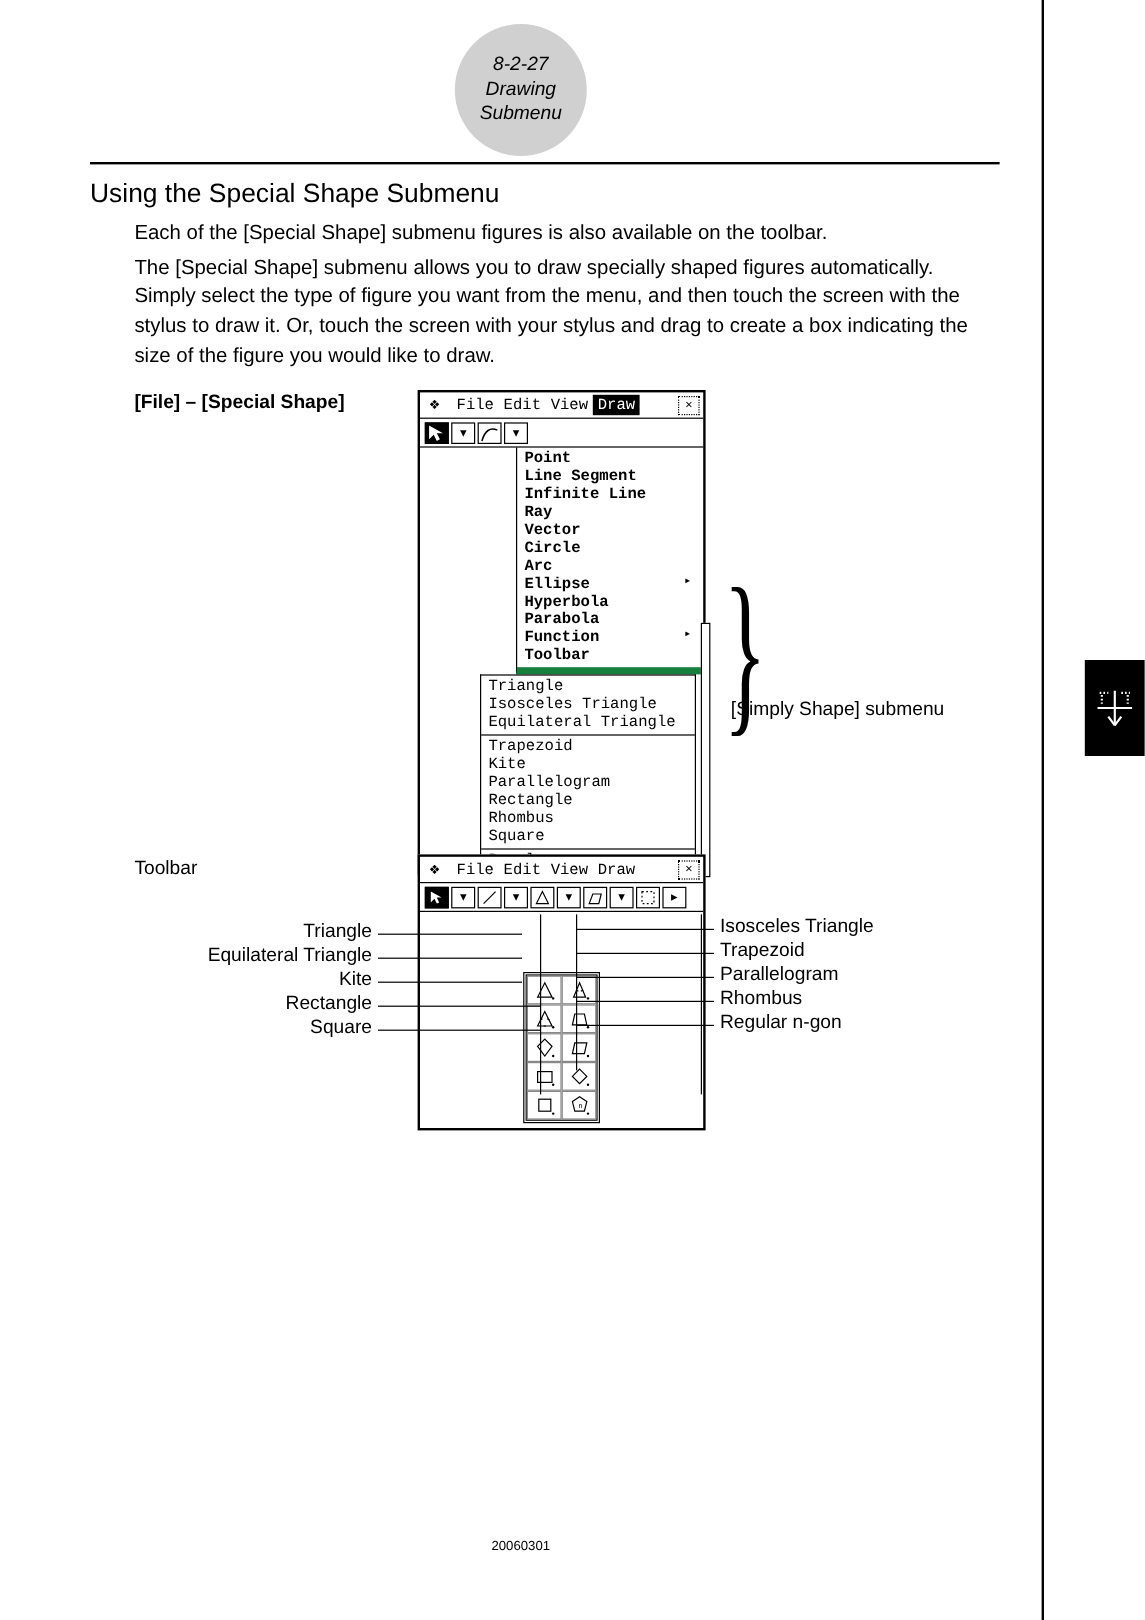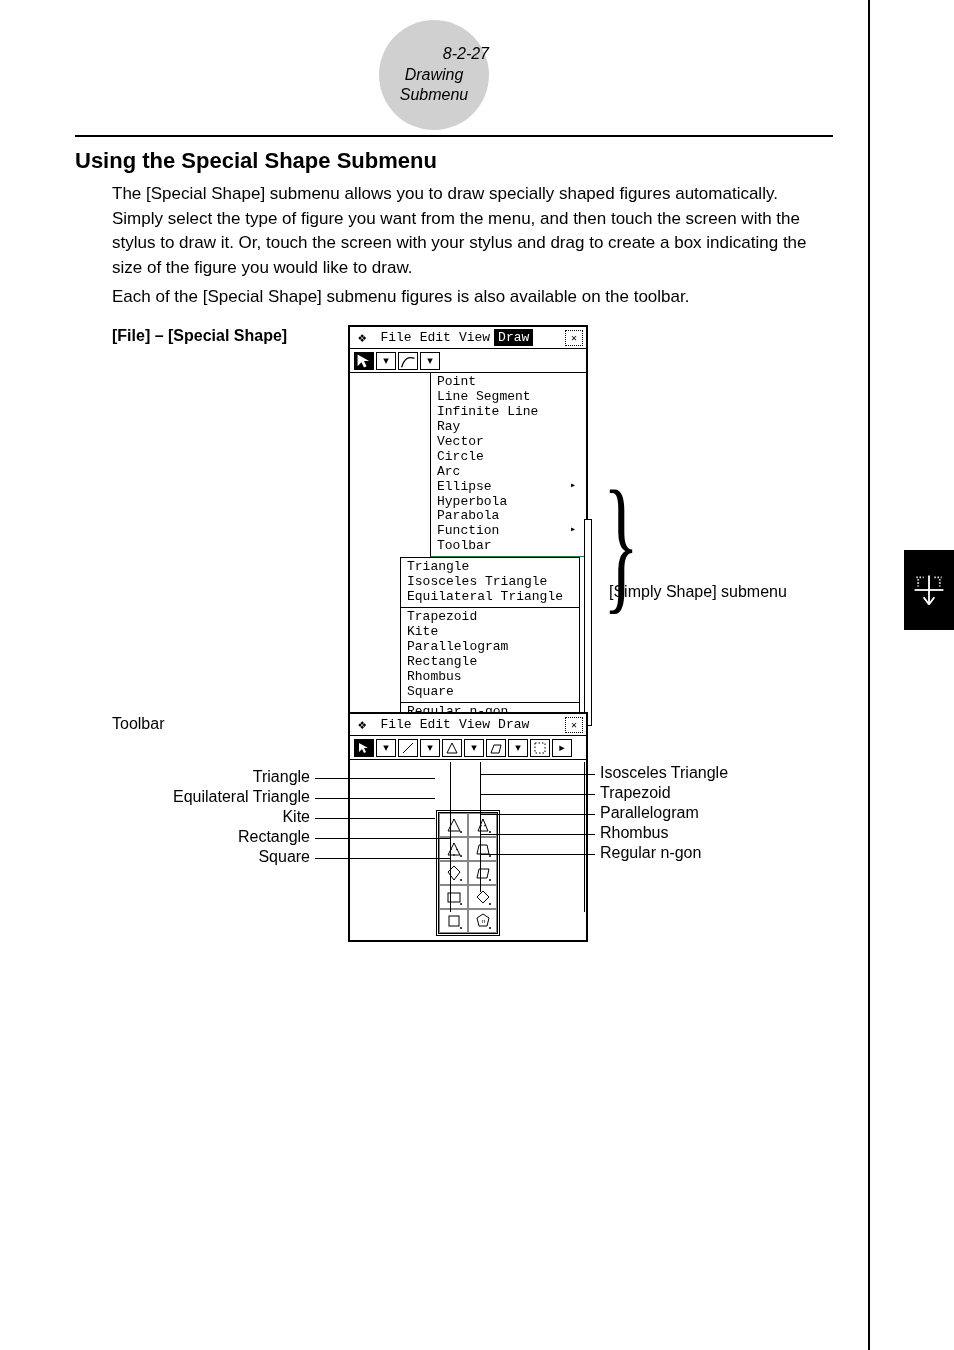--- a/index.html
+++ b/index.html
@@ -22,40 +22,40 @@
     position: absolute;
     top: 20px;
     left: 50%;
     transform: translateX(-50%);
     width: 110px;
     height: 110px;
     background: #d0d0d0;
     border-radius: 50%;
     display: flex;
     flex-direction: column;
-    align-items: flex-end;
+    align-items: center;
     justify-content: center;
     font-style: italic;
     font-size: 16px;
     line-height: 1.3;
     color: #000;
     text-align: center;
   }
   .hr-top {
     position: absolute;
     top: 135px;
     left: 75px;
     right: 35px;
     border-top: 2px solid #000;
   }
   .title {
     position: absolute;
     top: 148px;
     left: 75px;
-    font-weight: bold;
+    font-weight: normal;
     font-size: 22px;
   }
   .body-text {
     position: absolute;
     top: 182px;
     left: 112px;
     right: 45px;
     font-size: 17px;
     line-height: 1.45;
   }
@@ -118,21 +118,22 @@
     height: 18px;
     border: 1px solid #000;
     display: flex;
     align-items: center;
     justify-content: center;
     font-size: 11px;
     background: #fff;
   }
   .tbtn.dark { background:#000; color:#fff; }
   .submenu-box {
-    border-bottom: 1px solid #15803d;
+    border-bottom: 6px solid #15803d;
+    font-weight: bold;
   }
   .menu-list {
     font-family: "Courier New", monospace;
     font-size: 13px;
     line-height: 1.15;
     padding: 2px 6px;
   }
   .menu-list div { position: relative; }
   .menu-list .arrow::after {
     content: "▸";
@@ -235,22 +236,22 @@
   <div class="header-circle">
     <div>8-2-27</div>
     <div>Drawing Submenu</div>
   </div>
 
   <div class="hr-top"></div>
 
   <div class="title">Using the Special Shape Submenu</div>
 
   <div class="body-text">
+    <p>Each of the [Special Shape] submenu figures is also available on the toolbar.</p>
     <p>The [Special Shape] submenu allows you to draw specially shaped figures automatically. Simply select the type of figure you want from the menu, and then touch the screen with the stylus to draw it. Or, touch the screen with your stylus and drag to create a box indicating the size of the figure you would like to draw.</p>
-    <p>Each of the [Special Shape] submenu figures is also available on the toolbar.</p>
   </div>
 
   <div class="label-draw-special">[File] – [Special Shape]</div>
   <div class="label-toolbar">Toolbar</div>
 
   <div class="calc1">
     <div class="menubar">
       <span class="heart">❖</span>
       <span>File</span>
       <span>Edit</span>
@@ -469,20 +470,21 @@
     <div class="rtxt" style="left:420px; top:92px;">Parallelogram</div>
     <div class="hline" style="left:300px; top:102px; width:115px;"></div>
 
     <div class="rtxt" style="left:420px; top:112px;">Rhombus</div>
     <div class="hline" style="left:300px; top:122px; width:115px;"></div>
 
     <div class="rtxt" style="left:420px; top:132px;">Regular n-gon</div>
     <div class="hline" style="left:300px; top:142px; width:115px;"></div>
   </div>
 
+  <div class="footer">20060301</div>
 </div>
 
 <div class="side-tab">
   <svg viewBox="0 0 40 40">
     <line x1="20" y1="4" x2="20" y2="36" stroke="#fff" stroke-width="2"></line>
     <line x1="4" y1="20" x2="36" y2="20" stroke="#fff" stroke-width="2"></line>
     <line x1="8" y1="8" x2="8" y2="16" stroke="#fff" stroke-width="2" class="dash"></line>
     <line x1="32" y1="8" x2="32" y2="16" stroke="#fff" stroke-width="2" class="dash"></line>
     <line x1="6" y1="6" x2="14" y2="6" stroke="#fff" stroke-width="2" class="dash"></line>
     <line x1="26" y1="6" x2="34" y2="6" stroke="#fff" stroke-width="2" class="dash"></line>

